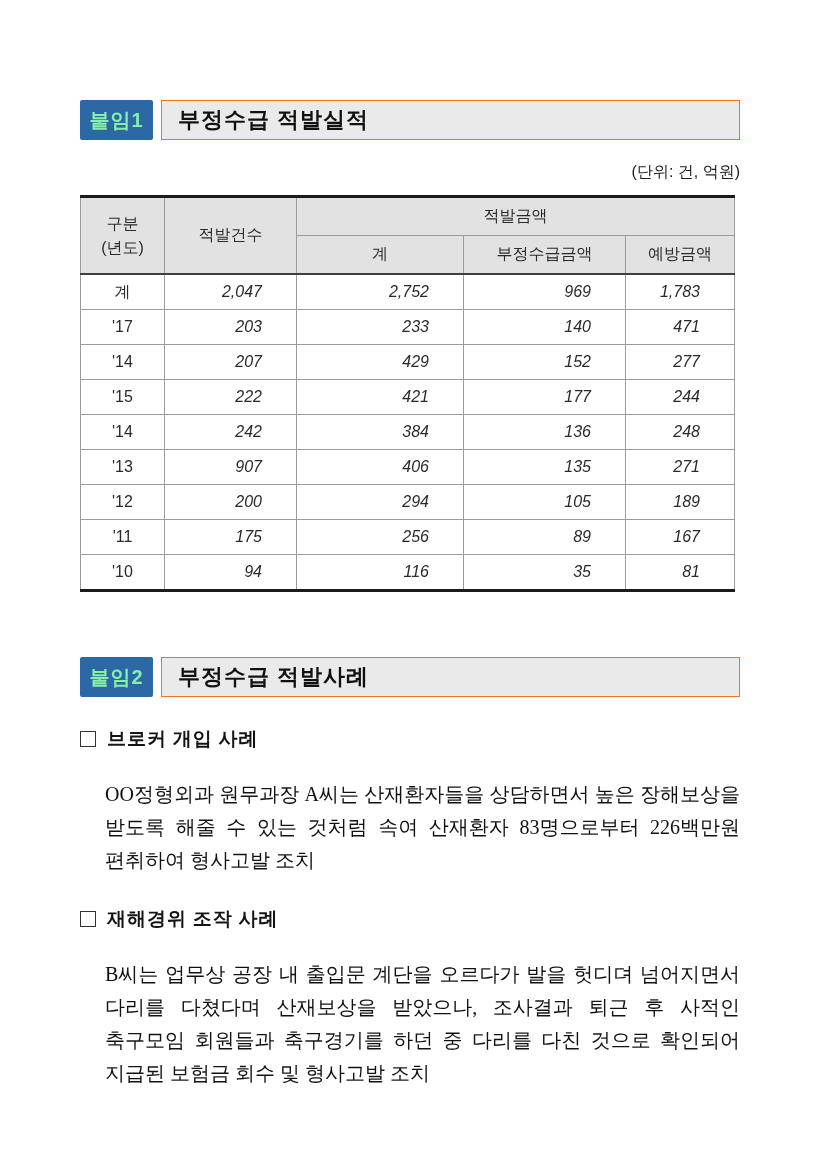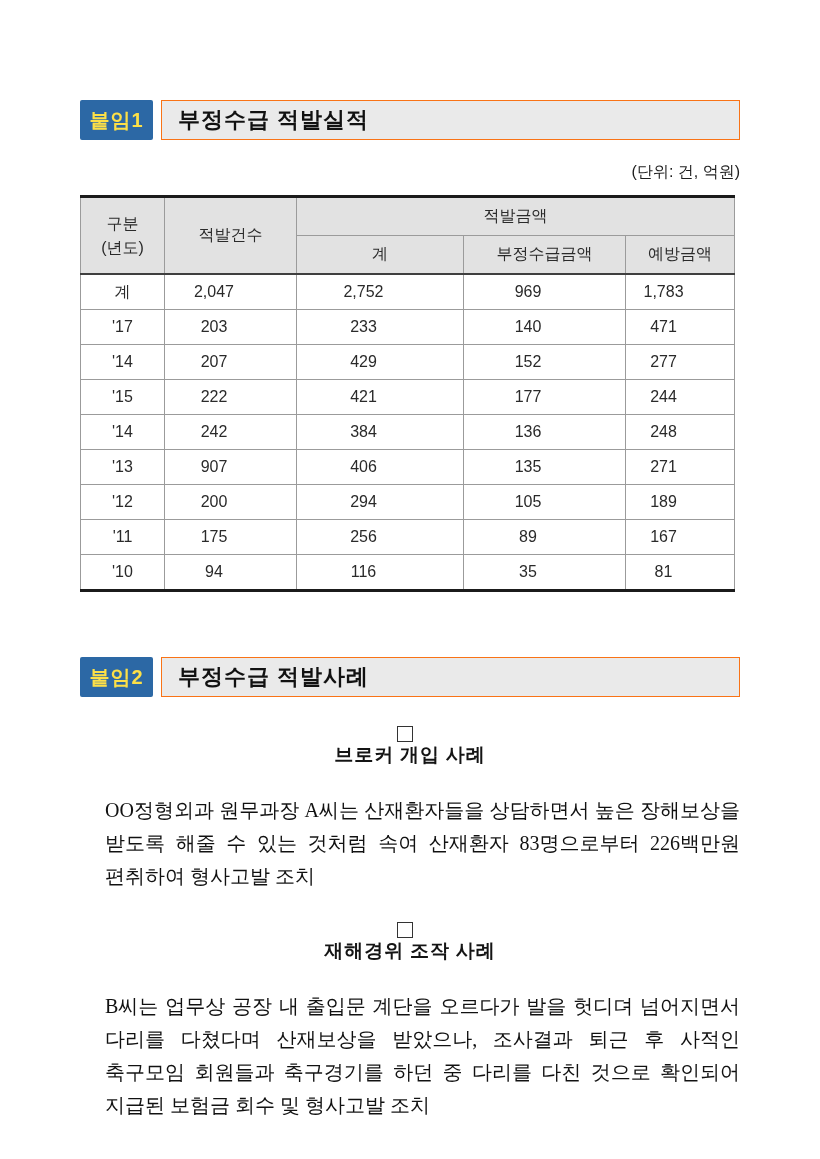--- a/index.html
+++ b/index.html
@@ -6,21 +6,21 @@
   body{
     width:820px;height:1159px;background:#ffffff;
     font-family:"Liberation Sans",sans-serif;color:#1a1a1a;
     overflow:hidden;
   }
   .content{padding:100px 80px 0 80px;}
 
   
   .attach-header{display:flex;align-items:stretch;height:40px;}
   .badge{
-    width:73px;background:#2c68a5;color:#fde047;
+    width:73px;background:#2c68a5;color:#86efac;
     font-weight:bold;font-size:20px;letter-spacing:1px;
     display:flex;align-items:center;justify-content:center;
     border-radius:2px;flex:0 0 auto;
   }
   .titlebar{
     flex:1;margin-left:8px;background:#eaeaea;border:1px solid #f97316;
     display:flex;align-items:center;padding-left:16px;
     font-size:22px;font-weight:bold;color:#111111;letter-spacing:1px;
     box-sizing:border-box;
   }
@@ -35,29 +35,29 @@
   }
   table.stat th,table.stat td{
     border:1px solid #9b9b9b;font-weight:normal;
     overflow:hidden;white-space:nowrap;
   }
   table.stat thead th{background:#e2e2e2;height:35px;text-align:center;}
   table.stat thead tr.sub th{border-bottom:2px solid #3f3f3f;}
   table.stat thead th[rowspan]{border-bottom:2px solid #3f3f3f;}
   table.stat tbody td{height:32px;background:#ffffff;}
   table.stat td.lbl{text-align:center;}
-  table.stat td.num{text-align:center;padding-right:34px;}
+  table.stat td.num{text-align:right;padding-right:34px;font-style:italic;}
   .hd-two-line{line-height:24px;}
 
   
   .section2{margin-top:65px;}
   .case-heading{
     margin-top:29px;display:flex;align-items:center;
     font-family:"Liberation Serif","DejaVu Serif",serif;
-    font-weight:bold;font-size:19px;color:#141414;letter-spacing:1px;flex-direction:column;
+    font-weight:bold;font-size:19px;color:#141414;letter-spacing:1px;
   }
   .sq{
     width:16px;height:16px;border:1.5px solid #333333;background:#ffffff;
     display:inline-block;margin-right:11px;flex:0 0 auto;box-sizing:border-box;
   }
   .case-body{
     margin:26px 0 0 25px;width:635px;
     font-family:"Liberation Serif","DejaVu Serif",serif;
     font-size:20px;line-height:33px;color:#111111;
     text-align:justify;word-break:keep-all;

